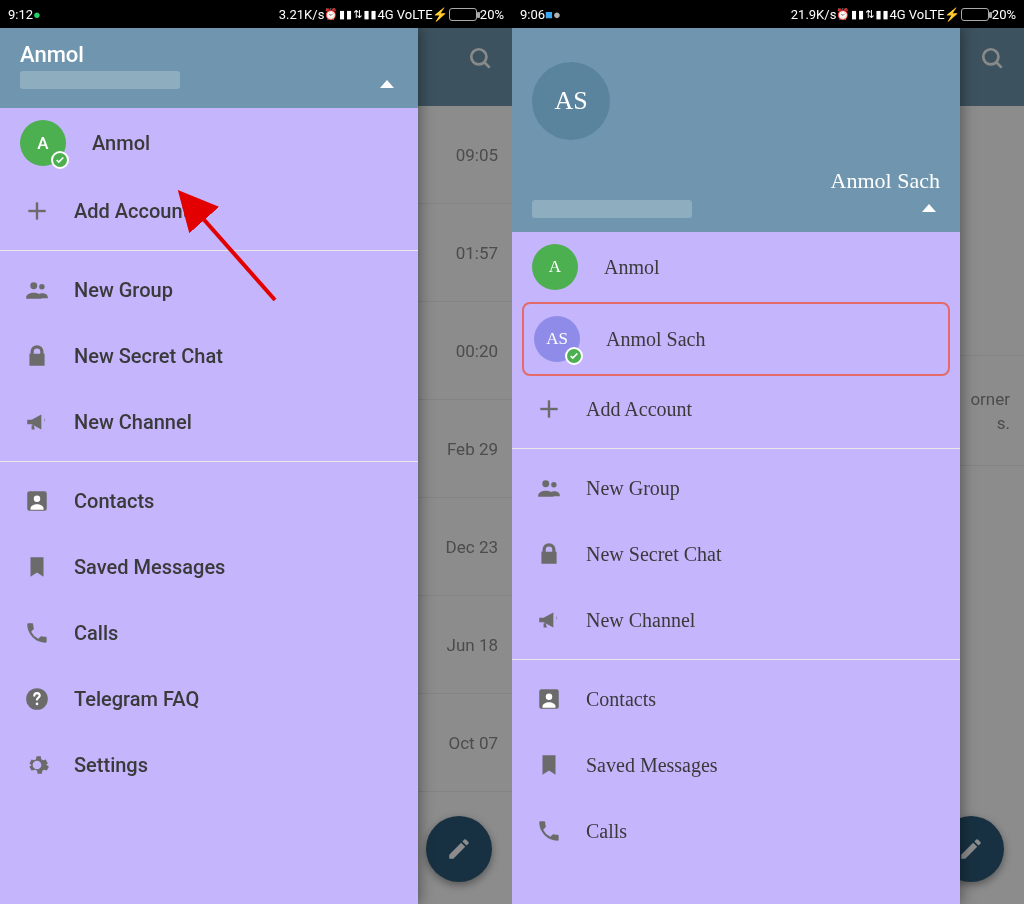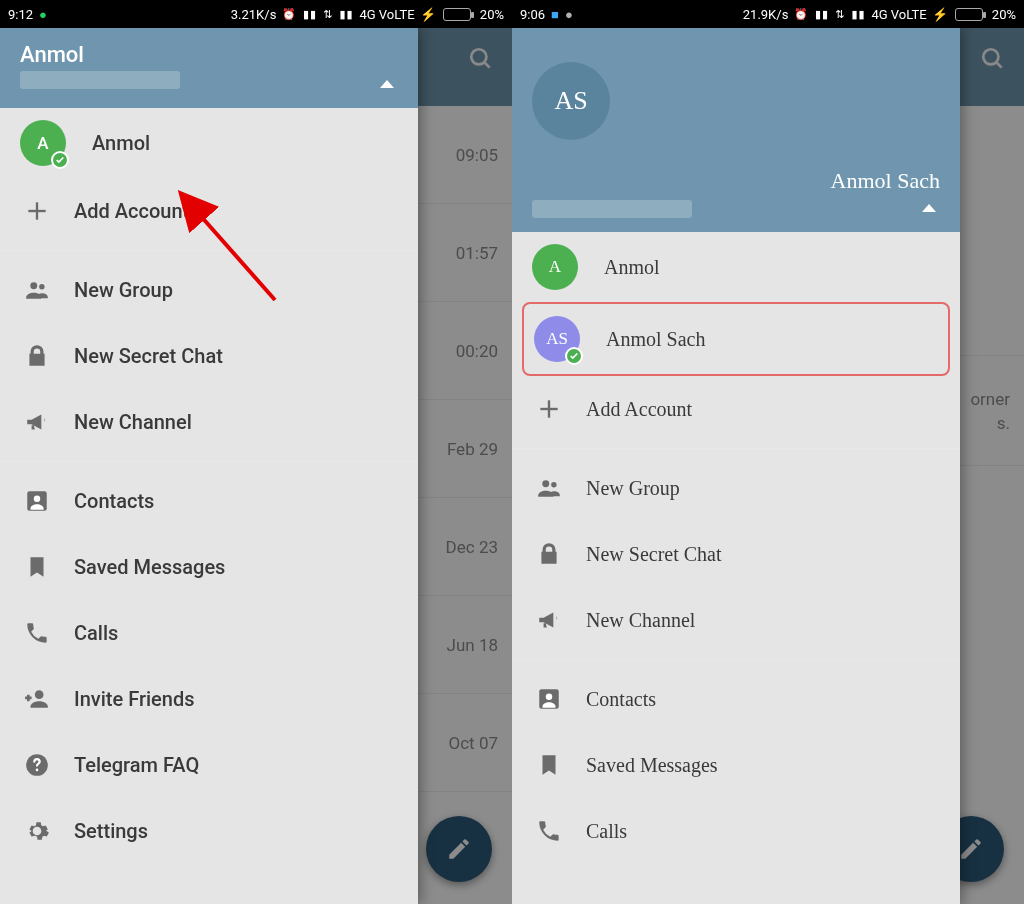--- a/index.html
+++ b/index.html
@@ -26,21 +26,20 @@
     color: #fff;
     display: flex;
     align-items: center;
     justify-content: space-between;
     padding: 0 8px;
     font-size: 13px;
   }
   .status-left, .status-right {
     display: flex;
     align-items: center;
-    gap: 6px;
   }
   .status-left span, .status-right span { white-space: nowrap; }
   .battery-shell {
     display: inline-flex;
     align-items: center;
   }
   .battery-outline {
     width: 28px; height: 13px; border: 1px solid #aaa; border-radius: 3px;
     position: relative; margin-right: 3px;
   }
@@ -86,21 +85,21 @@
     width: 66px; height: 66px; border-radius: 50%;
     background: #2d5a78;
     display:flex; align-items:center; justify-content:center;
     color:#fff; box-shadow: 0 3px 8px rgba(0,0,0,.4);
   }
 
   
   .drawer {
     position: absolute;
     top: 28px; left: 0; bottom: 0;
-    background: #e5e5e5;
+    background: #c4b5fd;
     box-shadow: 3px 0 12px rgba(0,0,0,0.35);
     display:flex; flex-direction: column;
     overflow: hidden;
   }
   .drawer-left { width: 418px; }
   .drawer-right { width: 448px; font-family: Liberation Serif, serif; }
 
   .drawer-header {
     background: #6f96ae;
     color: #fff;
@@ -339,30 +338,20 @@
         </span>
         <span class="menu-label">Saved Messages</span>
       </div>
       <div class="menu-item">
         <span class="menu-icon">
           <svg class="ico-fill" viewBox="0 0 24 24">
               <path d="M6.6 10.8a15 15 0 006.6 6.6l2.2-2.2a1 1 0 011-.25 11 11 0 003.5.56 1 1 0 011 1V20a1 1 0 01-1 1A17 17 0 013 4a1 1 0 011-1h3.5a1 1 0 011 1 11 11 0 00.55 3.5 1 1 0 01-.25 1l-2.2 2.3z"></path>
             </svg>
         </span>
         <span class="menu-label">Calls</span>
-      </div>
-      <div class="menu-item">
-        <span class="menu-icon">
-          <svg class="ico-fill" viewBox="0 0 24 24">
-              <circle cx="14" cy="8" r="4"></circle>
-              <path d="M6 19c0-3 4-5 8-5s8 2 8 5v1H6z"></path>
-              <path d="M4 8v6M1 11h6" stroke="#6b6b6b" stroke-width="2.4" fill="none"></path>
-            </svg>
-        </span>
-        <span class="menu-label">Invite Friends</span>
       </div>
       <div class="menu-item">
         <span class="menu-icon">
           <svg class="ico-fill" viewBox="0 0 24 24">
               <circle cx="12" cy="12" r="10"></circle>
               <path d="M9.5 9a2.5 2.5 0 115 0c0 1.5-2.5 1.8-2.5 3.5" stroke="#fff" stroke-width="2" fill="none" stroke-linecap="round"></path>
               <circle cx="12" cy="16.5" r="1.2" fill="#fff"></circle>
             </svg>
         </span>
         <span class="menu-label">Telegram FAQ</span>

